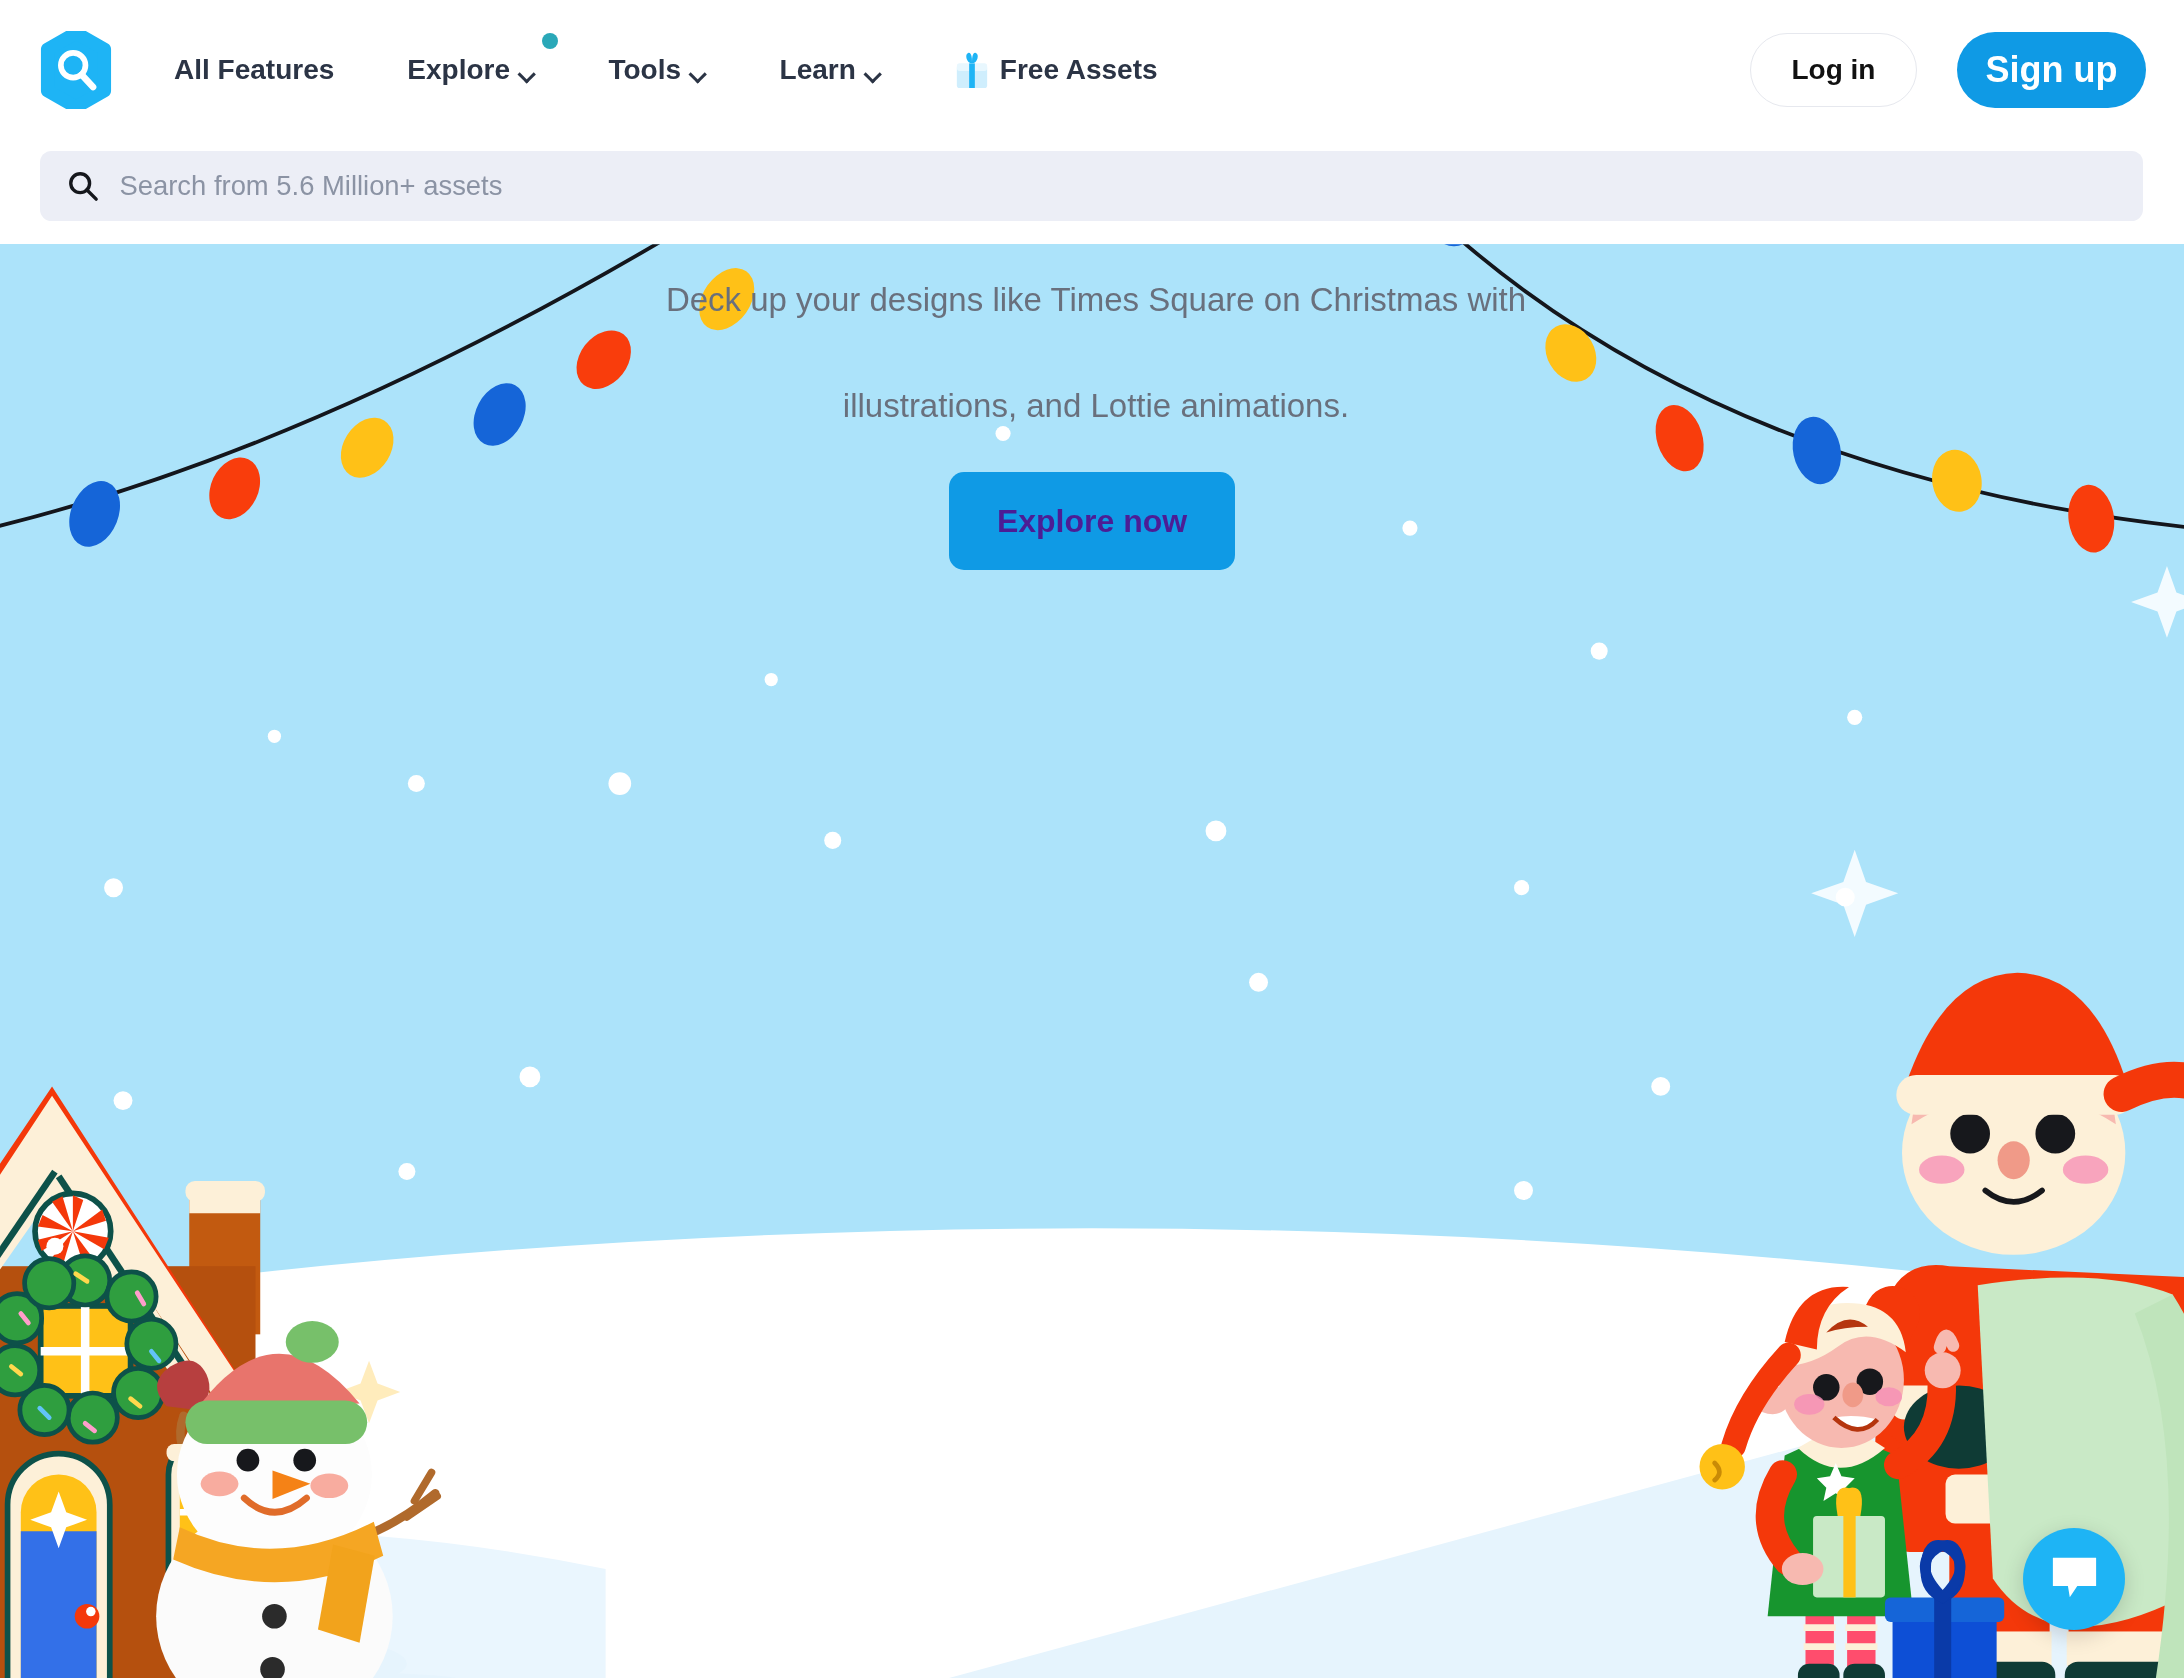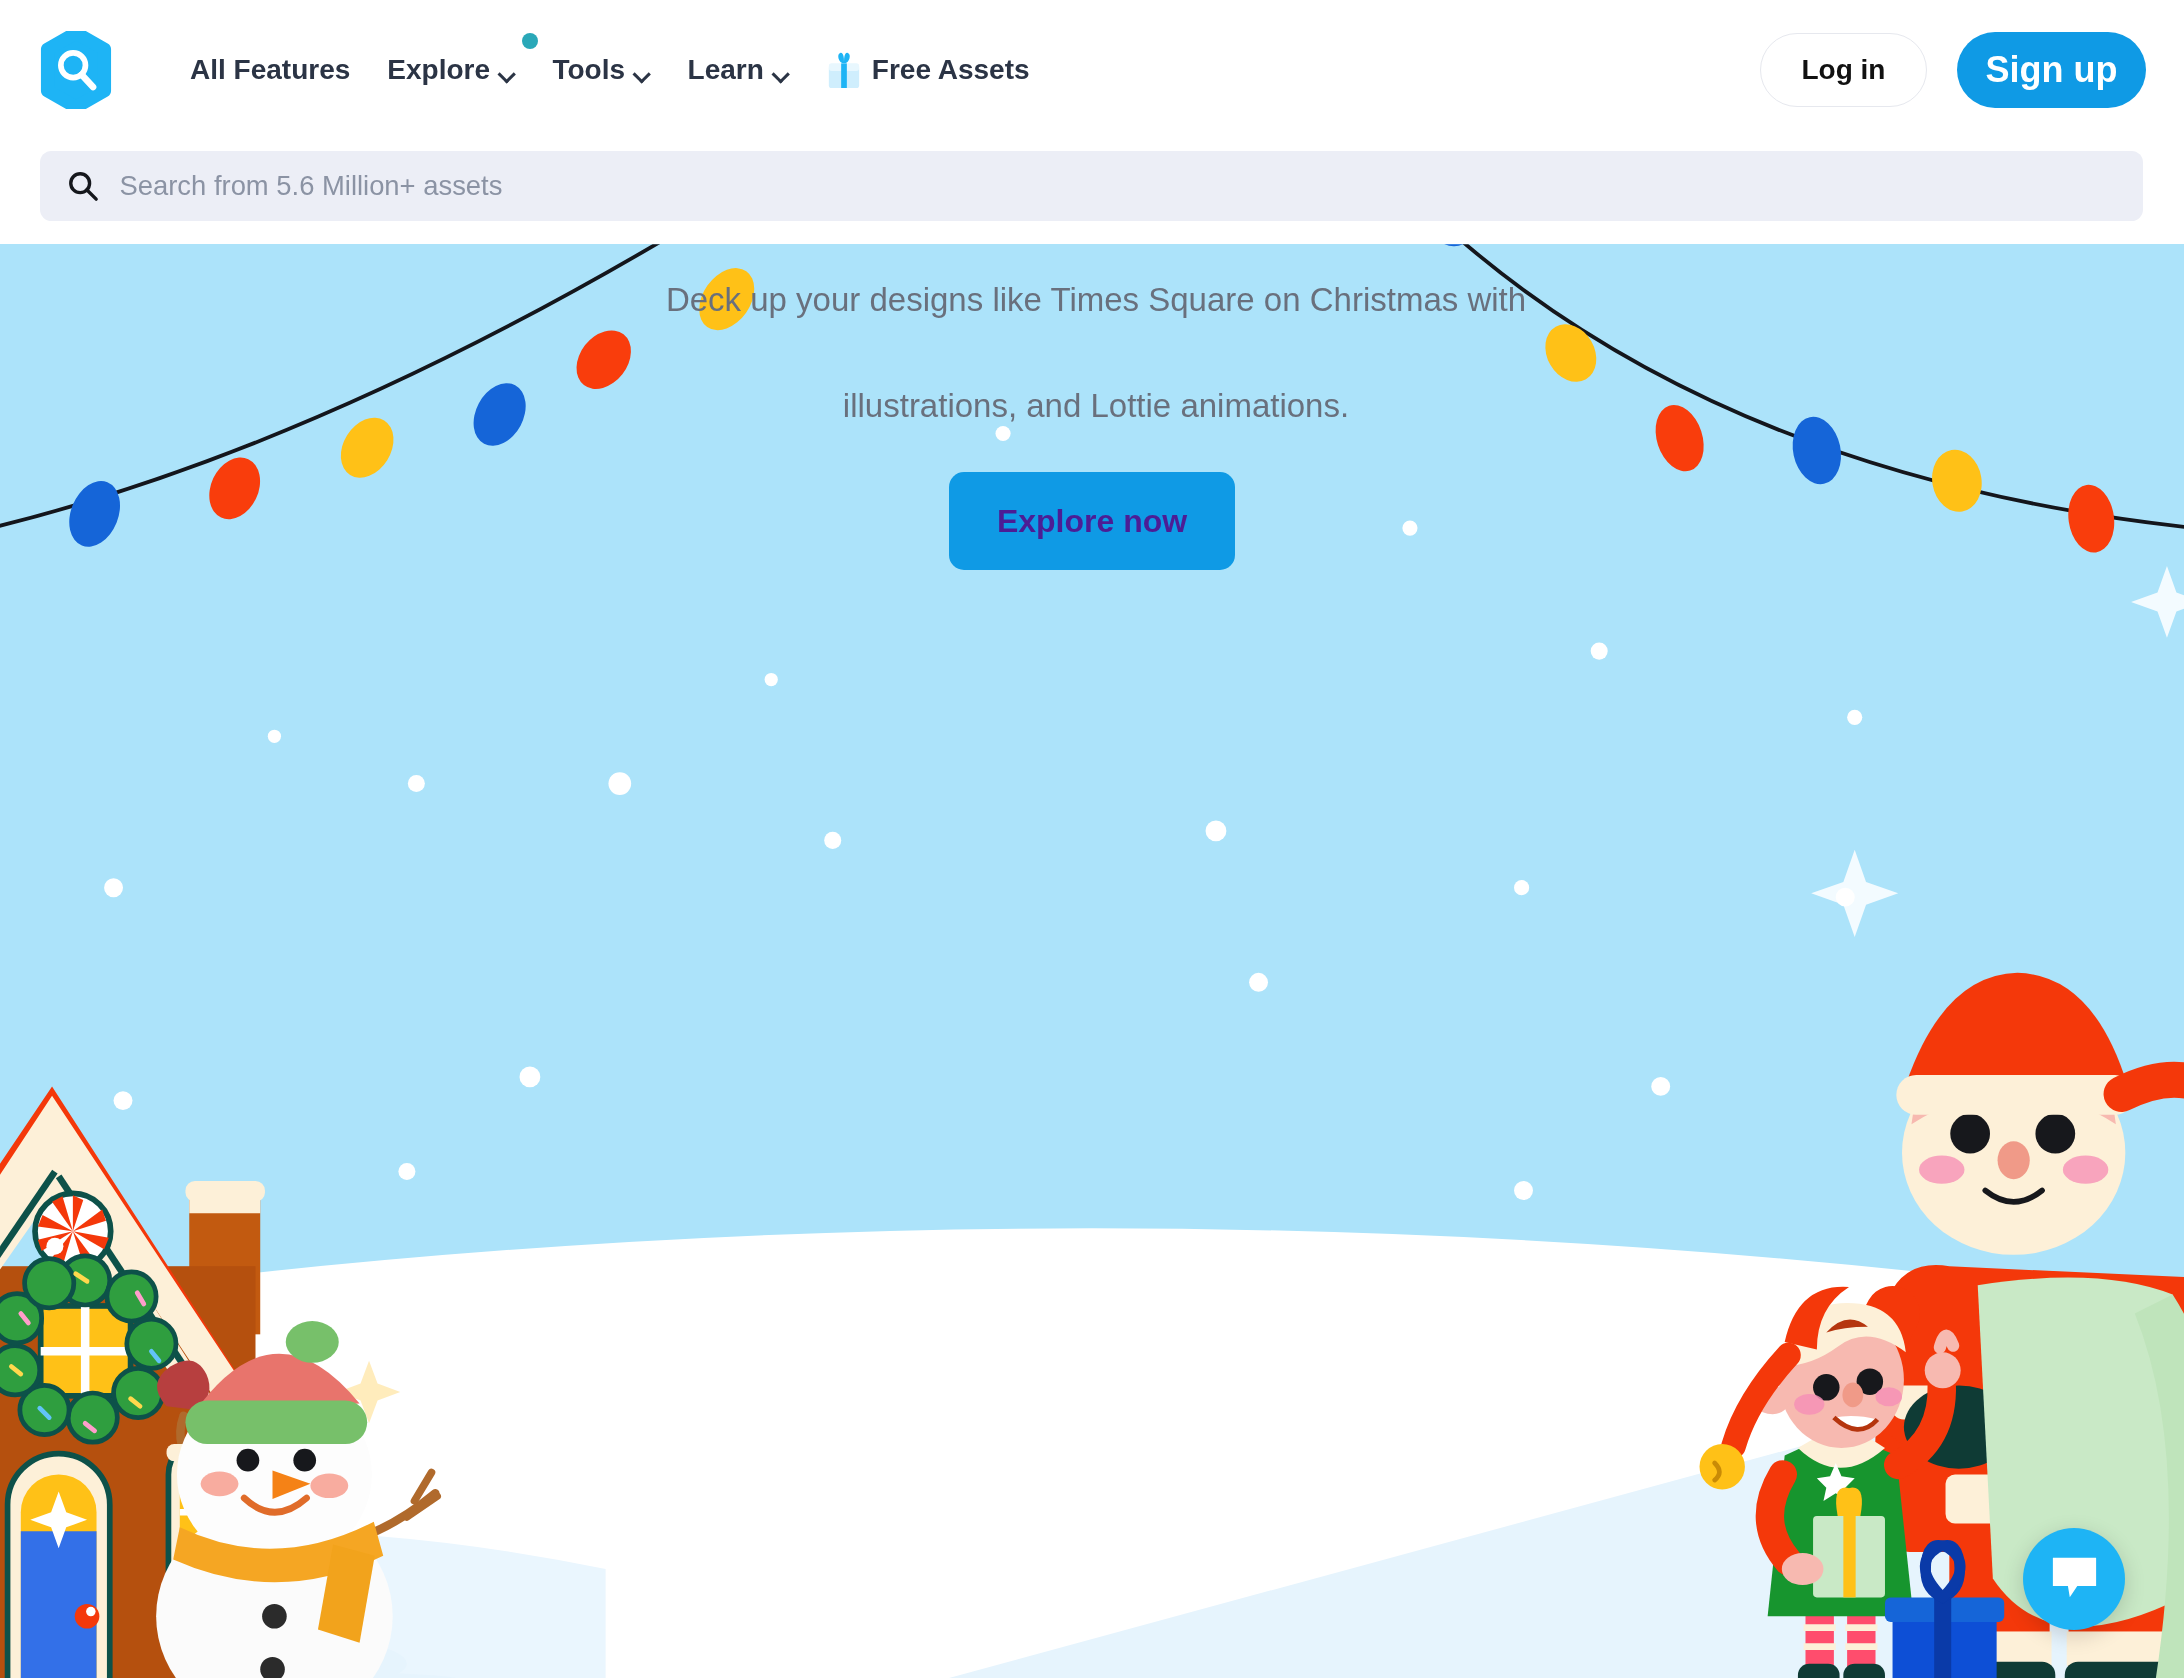--- a/index.html
+++ b/index.html
@@ -26,41 +26,41 @@
   .brand-text { margin-left: 16px; }
   .brand-name {
     font-size: 51px; font-weight: 700; letter-spacing: -1.5px;
     color: #0c0c0c; line-height: 1; font-family: "Liberation Sans", sans-serif;
   }
   .brand-sub {
     font-size: 19px; color: #9aa3ae; font-weight: 600;
     margin-top: 3.8px; letter-spacing: 0.1px;
   }
 
-  .mainnav { display: flex; align-items: center; margin-left: 78px; gap: 37px; }
+  .mainnav { display: flex; align-items: center; margin-left: 62px; gap: 73px; }
   .nav-item {
     display: flex; align-items: center; gap: 9.5px;
     font-size: 28px; font-weight: 600; color: #2b3445;
     cursor: pointer; position: relative; white-space: nowrap;
   }
   .chev {
     width: 16px; height: 9.5px; display: inline-block; position: relative; top: 2.8px;
   }
   .chev::before {
     content: ""; position: absolute; left: 0.9px; top: 0;
     width: 10.4px; height: 10.4px; border-right: 3.3px solid #2b3445;
     border-bottom: 3.3px solid #2b3445; transform: rotate(45deg);
   }
   .nav-dot {
     position: absolute; width: 16px; height: 16px; border-radius: 50%;
     background: #2aa8b8; top: -21px; right: -23px;
   }
   .gift-icon { width: 36px; height: 40px; position: relative; flex: none; }
 
-  .auth { position: absolute; right: 38px; top: 32px; display: flex; gap: 30px; align-items: center; justify-content: space-between; }
+  .auth { position: absolute; right: 38px; top: 32px; display: flex; gap: 40px; align-items: center; justify-content: space-between; }
   .btn-login {
     width: 167px; height: 74px; border-radius: 37px; background: #fff;
     border: 1.9px solid #e6e8ee; color: #111; font-size: 28px; font-weight: 600;
     display: flex; align-items: center; justify-content: center; cursor: pointer;
   }
   .btn-signup {
     width: 189px; height: 76px; border-radius: 38px; background: #0f9ae5;
     color: #fff; font-size: 36px; font-weight: 600;
     display: flex; align-items: center; justify-content: center; cursor: pointer; border: none;
   }

